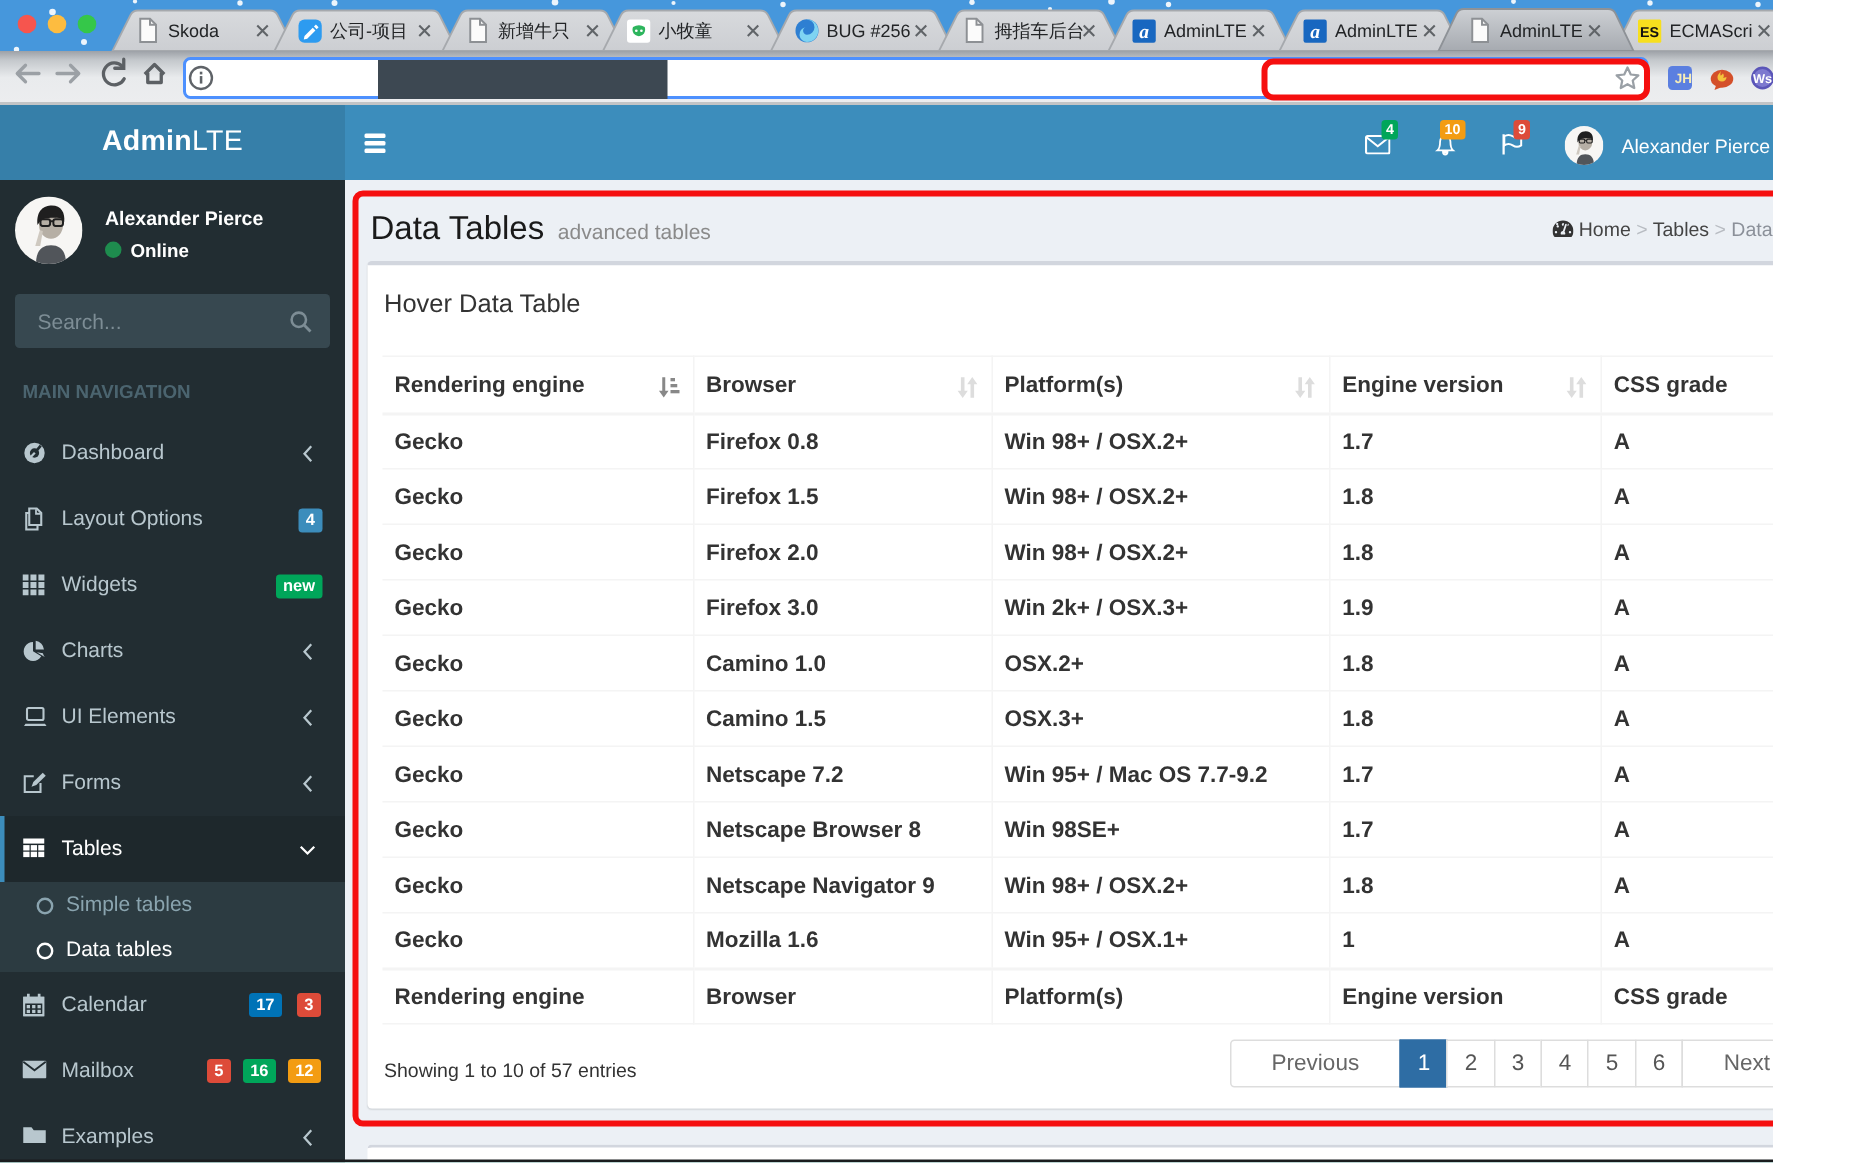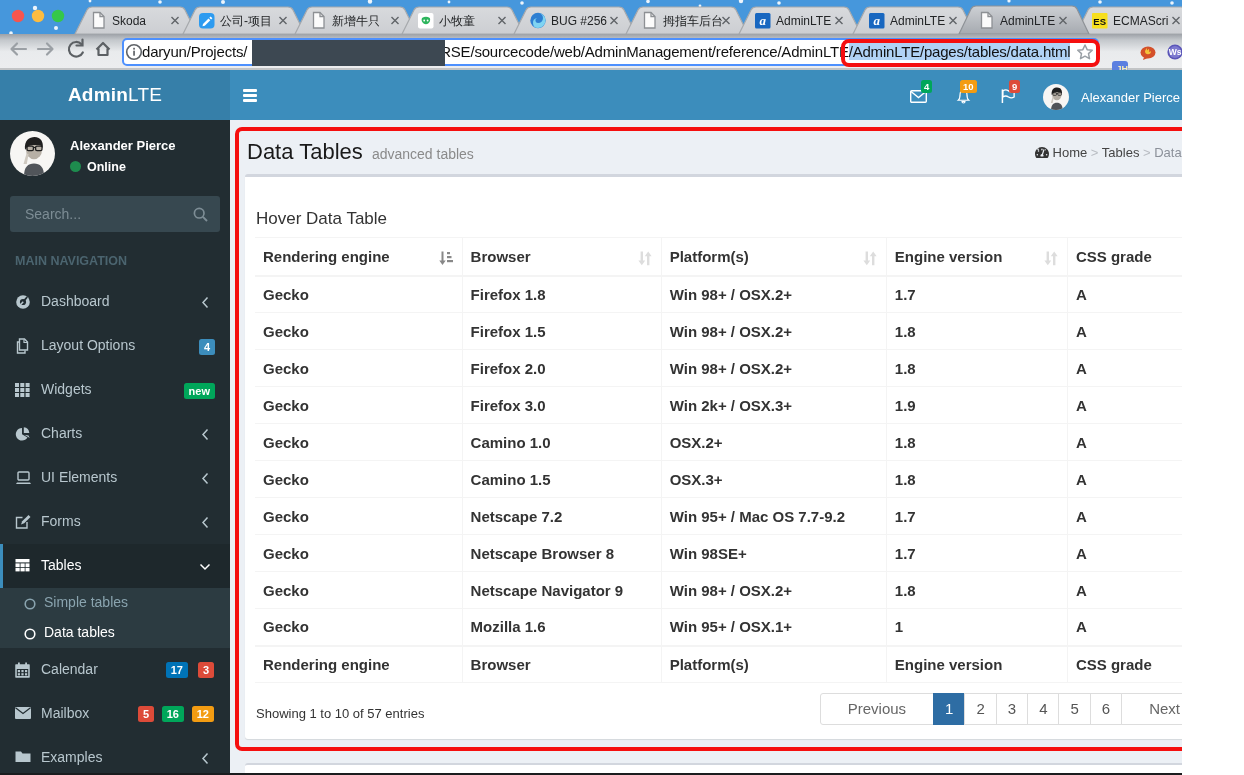--- a/index.html
+++ b/index.html
@@ -45,21 +45,21 @@
   .sub-item .txt { position:absolute; left:44px; top:6px; font-size:14px; }
 
   
   #content { left:230px; top:50px; width:1004.5px; height:655px; background:#ecf0f5; }
   #redbox-main { left:4.5px; top:6.5px; width:1001.5px; height:624px; border:4.5px solid #f50f0f; border-radius:7px; }
   h1.cth { position:absolute; left:17px; top:19px; font-size:22px; font-weight:normal; color:#1a1a1a; }
   .cth small { font-size:14px; color:#8a8a8a; font-weight:normal; margin-left:3px; }
   #breadcrumb { position:absolute; right:14.5px; top:25px; font-size:13px; color:#444; }
   #box1 { left:15px; top:54px; width:974.5px; height:565px; background:#fff;
      border-top:3px solid #d2d6de; border-radius:3px; box-shadow:0 1px 1px rgba(0,0,0,0.1); }
-  .box-title { position:absolute; left:11px; top:32px; font-size:17px; color:#333; }
+  .box-title { position:absolute; left:11px; top:16px; font-size:17px; color:#333; }
 
   table.dt { position:absolute; left:10px; top:60px; width:954.5px; border-collapse:collapse;
      font-size:15px; color:#333; }
   table.dt th, table.dt td { border:1px solid #f4f4f4; padding:0 8px; text-align:left; font-weight:bold; }
   table.dt thead th { font-weight:bold; height:38px; border-bottom:2px solid #f4f4f4; border-top:1px solid #f4f4f4 !important; position:relative; }
   table.dt tbody td { height:37px; }
   table.dt tfoot th { font-weight:bold; height:37px; border-top:2px solid #f4f4f4; }
   table.dt thead th:first-child, table.dt tbody td:first-child, table.dt tfoot th:first-child { border-left:none; }
   table.dt thead th:last-child, table.dt tbody td:last-child, table.dt tfoot th:last-child { border-right:none; }
   
@@ -214,29 +214,28 @@
       <g stroke="#5c6064" stroke-width="2.2" fill="none" stroke-linejoin="round">
         <path d="M96.5 15.5 L103 9 L109.5 15.5 M98.5 14.5 V21 H107.5 V14.5"></path>
       </g>
     </svg>
     <div id="urlbar" class="abs"></div>
     <svg class="abs" width="20" height="20" style="left:124px;top:7.5px" viewBox="0 0 20 20">
       <circle cx="10" cy="10" r="7.3" fill="none" stroke="#5f6368" stroke-width="1.6"></circle>
       <rect x="9.2" y="8.7" width="1.7" height="5" fill="#5f6368"></rect>
       <rect x="9.2" y="5.8" width="1.7" height="1.8" fill="#5f6368"></rect>
     </svg>
-    <div id="urltext" class="abs">daryun/Projects/<span style="display:inline-block;width:193px"></span>RSE/sourcecode/web/AdminManagement/reference/AdminLTE<span id="urlsel">/AdminLTE/pages/tables/data.html</span></div>
     <div id="redact" class="abs"></div>
 
     <svg class="abs" width="20" height="20" style="left:1075px;top:8px" viewBox="0 0 24 24">
       <path d="M12 3.6 L14.6 9.2 L20.7 9.9 L16.2 14 L17.4 20 L12 17 L6.6 20 L7.8 14 L3.3 9.9 L9.4 9.2 Z" fill="none" stroke="#9aa0a6" stroke-width="1.8" stroke-linejoin="round"></path>
     </svg>
     <div id="redbox-url" class="abs"></div>
 
-    <div class="abs" style="left:1112px;top:9.5px;width:16px;height:16px;background:#5b7fe0;border-radius:3px;color:#f8edb6;font-size:9px;font-weight:bold;text-align:right;line-height:16px;margin-top:17px;">JH</div>
+    <div class="abs" style="left:1112px;top:9.5px;width:16px;height:16px;background:#5b7fe0;border-radius:3px;color:#f8edb6;font-size:9px;font-weight:bold;text-align:right;line-height:16px;">JH</div>
     <svg class="abs" width="18" height="18" style="left:1139px;top:9px" viewBox="0 0 18 18">
       <ellipse cx="9" cy="9.5" rx="7.5" ry="6" fill="#d4502a"></ellipse>
       <path d="M5 14 L4 17 L9 15 Z" fill="#d4502a"></path>
       <path d="M9 3 C8 5 7.5 6 8.2 7.5 C9 6.8 9.3 6.5 9.6 5.8 C10.4 7 10.3 8 9.8 9 L12 8.3 C12 10 10.8 11.3 9 11.3 C7.2 11.3 6 10.2 6 8.6 C6 6.5 8 5.5 9 3 Z" fill="#f5c33b"></path>
     </svg>
     <svg class="abs" width="18" height="18" style="left:1166px;top:9px" viewBox="0 0 18 18">
       <circle cx="9" cy="9" r="7.6" fill="#5a55b8"></circle>
       <circle cx="9" cy="9" r="6" fill="#7d79cf"></circle>
       <text x="9" y="12.2" font-size="8.5" font-weight="bold" fill="#fff" text-anchor="middle" font-family="Liberation Sans">Ws</text>
     </svg>
@@ -542,21 +541,21 @@
                       <g fill="#ddd">
                         <path d="M3.6 1.5 h2.4 v9 h2.2 l-3.4 4.8 l-3.4-4.8 h2.2 Z"></path>
                         <path d="M10 15.2 h2.4 v-9 h2.2 l-3.4-4.8 l-3.4 4.8 h2.2 Z"></path>
                       </g>
                     </svg></span></th>
           </tr>
             </thead>
           <tbody>
             <tr>
                 <td>Gecko</td>
-                <td>Firefox 1.8</td>
+                <td>Firefox 0.8</td>
                 <td>Win 98+ / OSX.2+</td>
                 <td>1.7</td>
                 <td>A</td>
               </tr>
             <tr>
                 <td>Gecko</td>
                 <td>Firefox 1.5</td>
                 <td>Win 98+ / OSX.2+</td>
                 <td>1.8</td>
                 <td>A</td>

